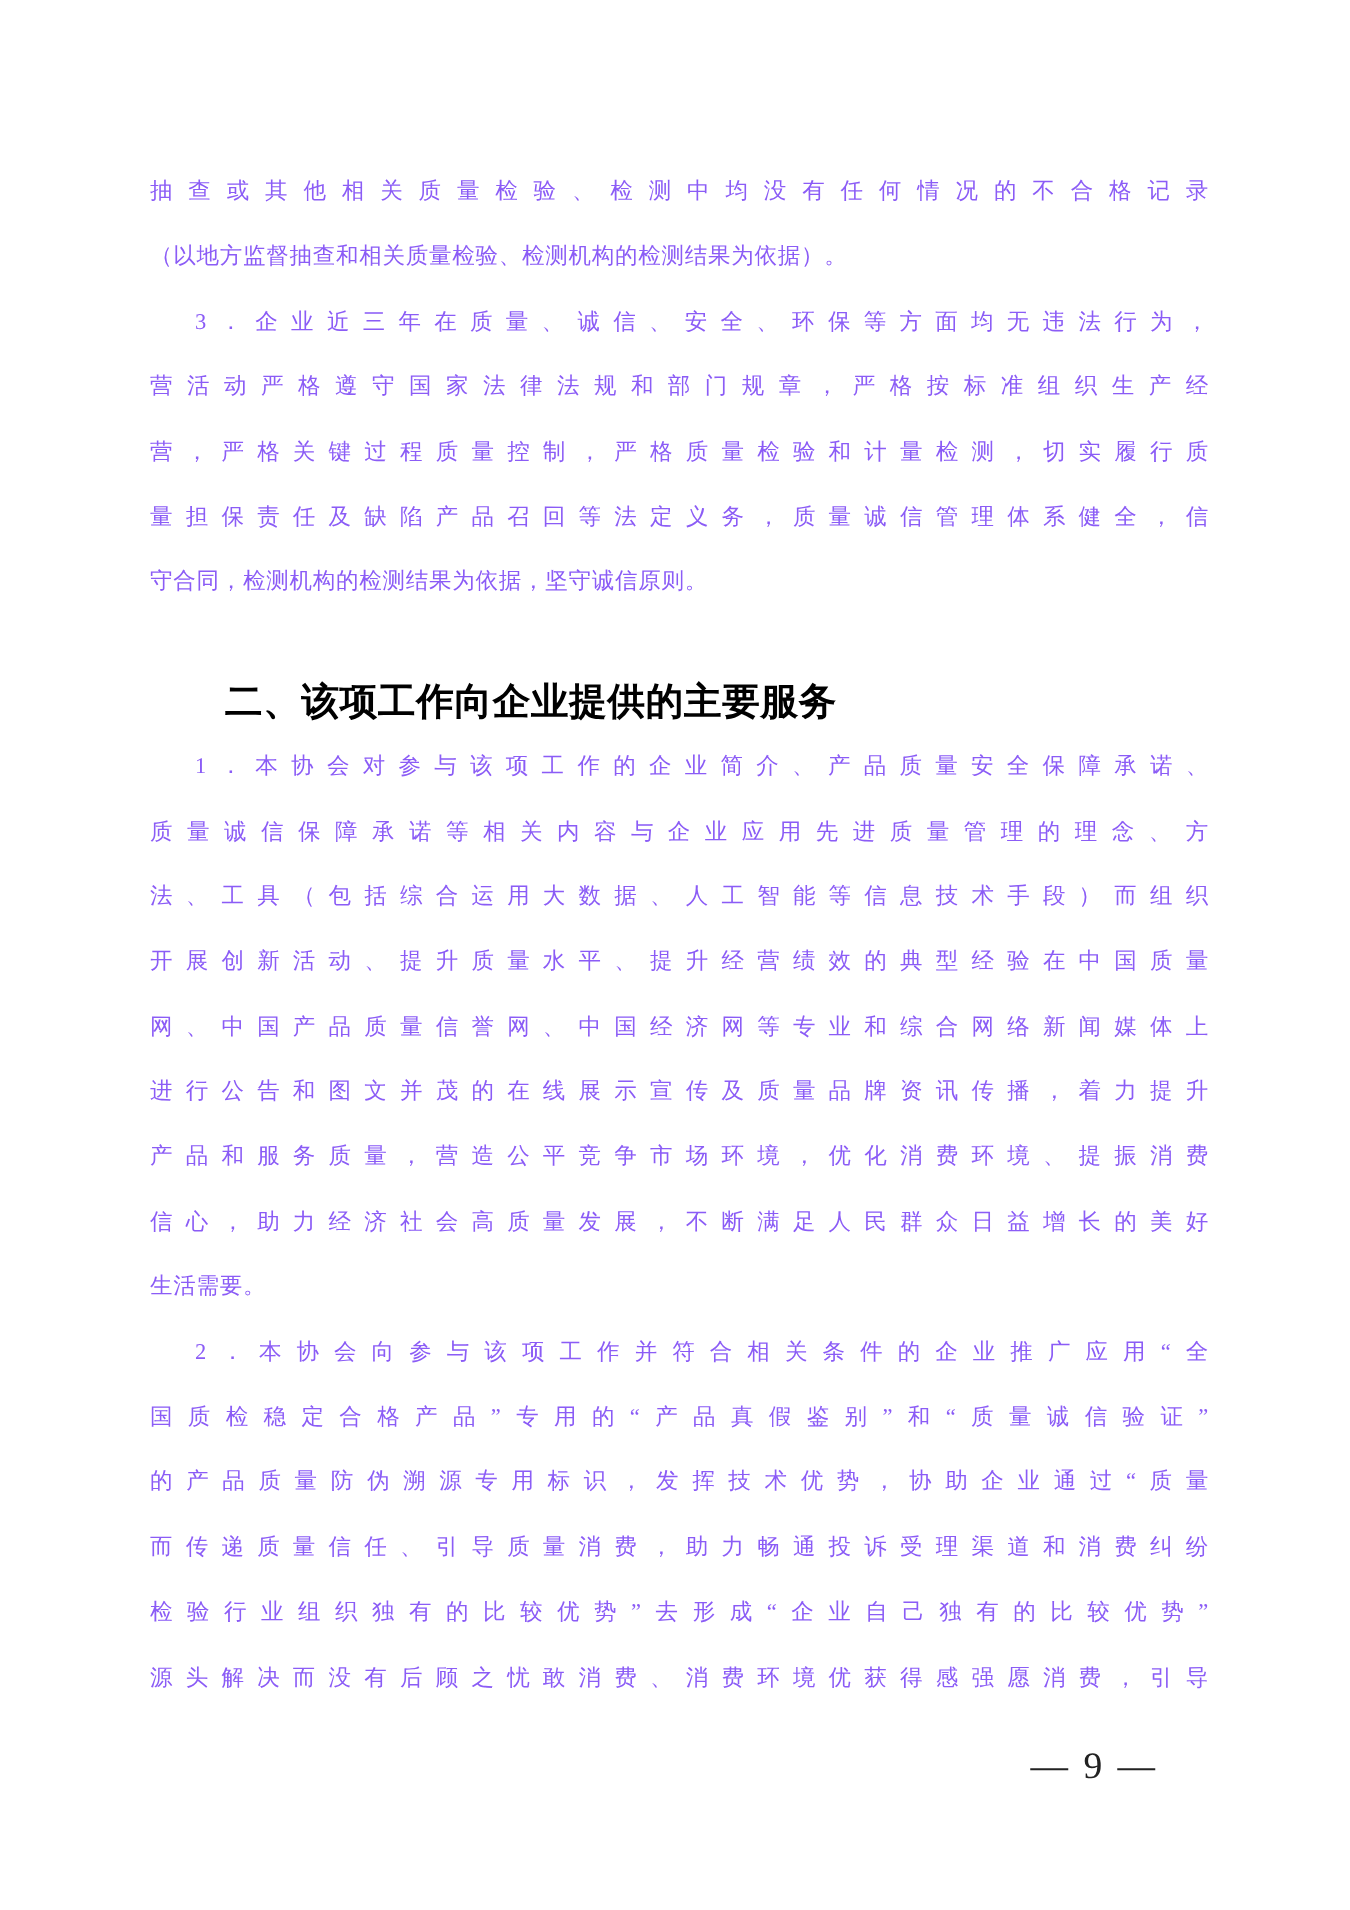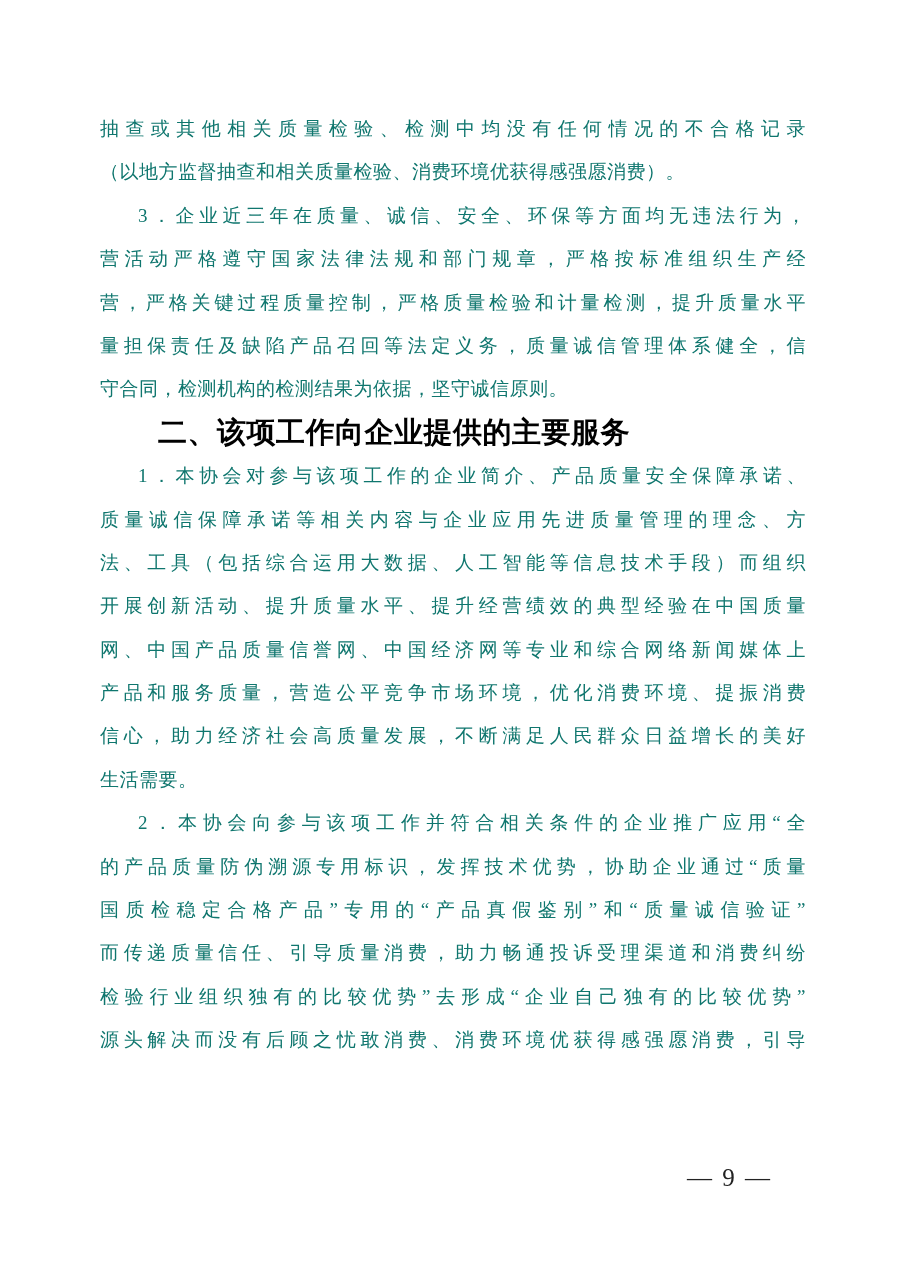--- a/index.html
+++ b/index.html
@@ -18,76 +18,78 @@
   }
   .doc-body {
     position: absolute;
     left: 100px;
     top: 107px;
     width: 706px;
   }
   .line {
     margin: 0;
     padding: 0;
-    font-size: 19px;
+    font-size: 15px;
     line-height: 43.4px;
     height: 43.4px;
     letter-spacing: 0.5px;
     text-align: justify;
     text-align-last: justify;
-    color: #0f766e;
+    color: #8b5cf6;
   }
   .line.no-just {
     text-align: left;
     text-align-last: left;
   }
   .line.indent {
     text-indent: 2em;
   }
   .line.heading {
     font-family: "Liberation Sans", "DejaVu Sans", sans-serif;
     font-weight: bold;
-    font-size: 29px;
+    font-size: 25px;
     color: #000000;
     text-align: left;
     text-align-last: left;
+    margin-top: 36px;
   }
   .footer {
     position: absolute;
     top: 1158px;
     right: 128px;
     font-size: 25px;
     line-height: 40px;
     letter-spacing: 2px;
     color: #222222;
     font-family: "Liberation Serif", "DejaVu Serif", serif;
   }
 </style>
 </head>
 <body>
 
 <div class="page">
   <div class="doc-body">
       <p class="line">抽查或其他相关质量检验、检测中均没有任何情况的不合格记录</p>
-      <p class="line no-just">（以地方监督抽查和相关质量检验、消费环境优获得感强愿消费）。</p>
+      <p class="line no-just">（以地方监督抽查和相关质量检验、检测机构的检测结果为依据）。</p>
       <p class="line indent">3．企业近三年在质量、诚信、安全、环保等方面均无违法行为，</p>
       <p class="line">营活动严格遵守国家法律法规和部门规章，严格按标准组织生产经</p>
-      <p class="line">营，严格关键过程质量控制，严格质量检验和计量检测，提升质量水平</p>
+      <p class="line">营，严格关键过程质量控制，严格质量检验和计量检测，切实履行质</p>
       <p class="line">量担保责任及缺陷产品召回等法定义务，质量诚信管理体系健全，信</p>
       <p class="line no-just">守合同，检测机构的检测结果为依据，坚守诚信原则。</p>
       <p class="line heading indent no-just">二、该项工作向企业提供的主要服务</p>
       <p class="line indent">1．本协会对参与该项工作的企业简介、产品质量安全保障承诺、</p>
       <p class="line">质量诚信保障承诺等相关内容与企业应用先进质量管理的理念、方</p>
       <p class="line">法、工具（包括综合运用大数据、人工智能等信息技术手段）而组织</p>
       <p class="line">开展创新活动、提升质量水平、提升经营绩效的典型经验在中国质量</p>
       <p class="line">网、中国产品质量信誉网、中国经济网等专业和综合网络新闻媒体上</p>
+      <p class="line">进行公告和图文并茂的在线展示宣传及质量品牌资讯传播，着力提升</p>
       <p class="line">产品和服务质量，营造公平竞争市场环境，优化消费环境、提振消费</p>
       <p class="line">信心，助力经济社会高质量发展，不断满足人民群众日益增长的美好</p>
       <p class="line no-just">生活需要。</p>
       <p class="line indent">2．本协会向参与该项工作并符合相关条件的企业推广应用“全</p>
+      <p class="line">国质检稳定合格产品”专用的“产品真假鉴别”和“质量诚信验证”</p>
       <p class="line">的产品质量防伪溯源专用标识，发挥技术优势，协助企业通过“质量</p>
-      <p class="line">国质检稳定合格产品”专用的“产品真假鉴别”和“质量诚信验证”</p>
       <p class="line">而传递质量信任、引导质量消费，助力畅通投诉受理渠道和消费纠纷</p>
       <p class="line">检验行业组织独有的比较优势”去形成“企业自己独有的比较优势”</p>
       <p class="line">源头解决而没有后顾之忧敢消费、消费环境优获得感强愿消费，引导</p>
     </div>
   <div class="footer">— 9 —</div>
 </div>
 
 </body></html>

